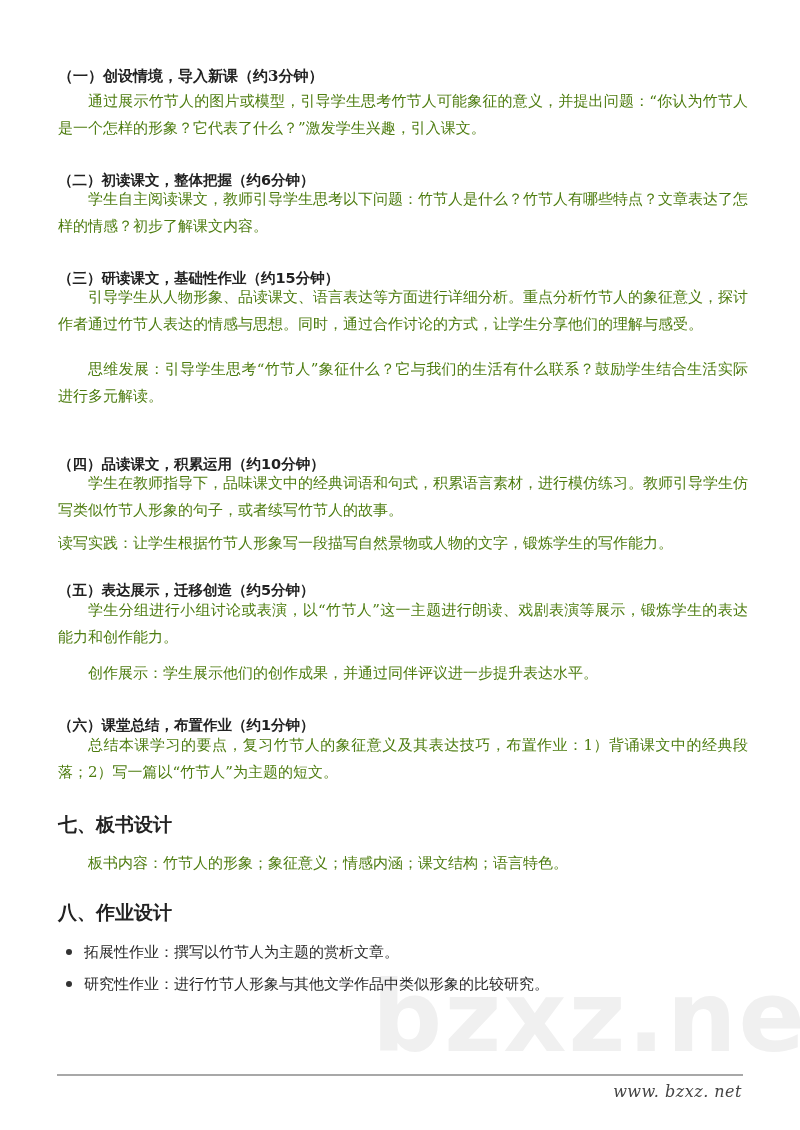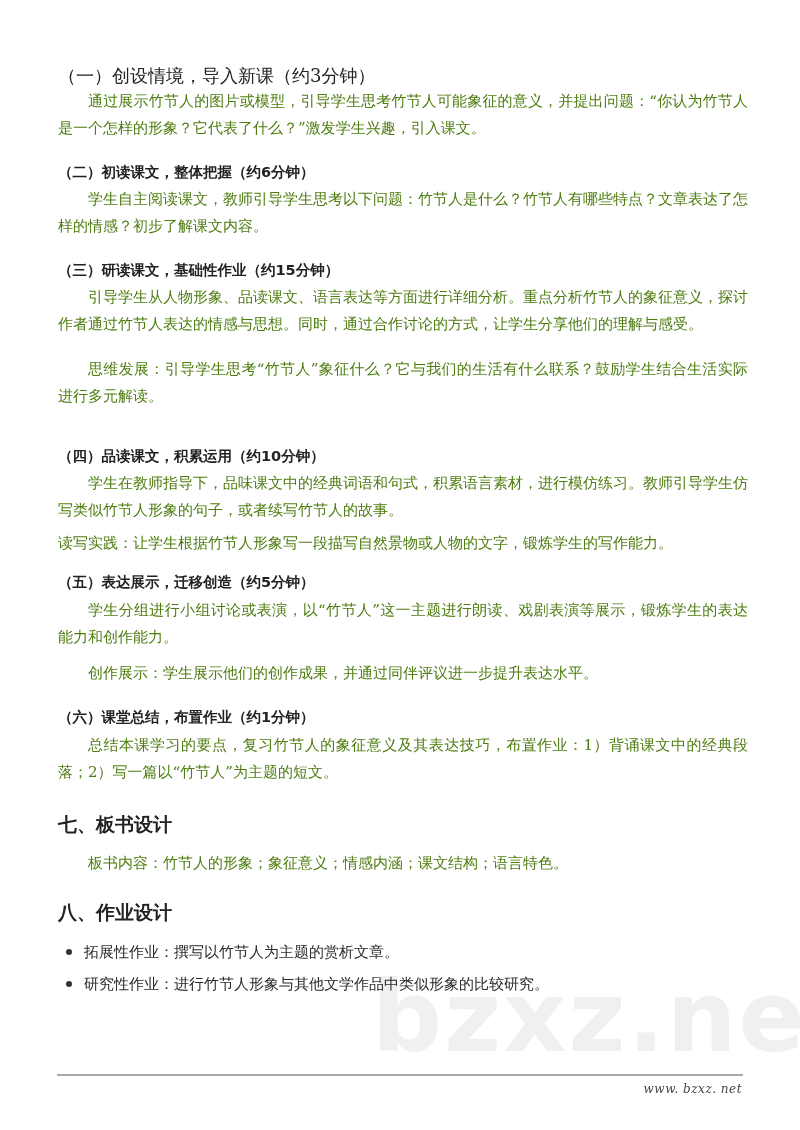--- a/index.html
+++ b/index.html
@@ -10,41 +10,41 @@
     }
     .page { position: absolute; left: 0; top: 0; width: 800px; height: 1130px; }
     .watermark {
       position: absolute; left: 372px; top: 968px;
       font-family: "DejaVu Sans", "Liberation Sans", sans-serif;
       font-weight: bold; font-size: 98px; letter-spacing: 2px;
       color: #f0f0f0; line-height: 1; z-index: 0; user-select: none;
     }
     .content { position: absolute; left: 58px; top: 0; width: 690px; z-index: 1; }
     .sub-h {
-      position: absolute; left: 0; font-size: 18px; line-height: 20px;
-      white-space: nowrap; color: #222;
+      position: absolute; left: 0; font-size: 15px; line-height: 20px;
+      white-space: nowrap; color: #222; font-weight: bold;
     }
-    .sub-h.bold { font-weight: bold; font-family: "DejaVu Sans", "Liberation Sans", sans-serif; font-size: 14.5px; }
+    .sub-h.bold { font-weight: bold; font-family: "DejaVu Sans", "Liberation Sans", sans-serif; font-size: 14.5px; margin-top: 8px; }
     .para {
       position: absolute; left: 0; width: 690px; font-size: 15px; line-height: 27px;
       text-indent: 30px; text-align: justify; color: #4d7c0f;
     }
     .para.noindent { text-indent: 0; }
     .sec-h {
       position: absolute; left: 0; font-family: "DejaVu Sans", "Liberation Sans", sans-serif;
       font-weight: bold; font-size: 19px; line-height: 24px; color: #222; white-space: nowrap;
     }
     .bullets { position: absolute; left: 0; top: 936px; width: 690px; margin: 0; padding: 0; list-style: none; }
     .bullets li { position: relative; padding-left: 26px; font-size: 15px; line-height: 32px; color: #2a2a2a; }
     .bullets li .dot {
       position: absolute; left: 8px; top: 13px; width: 6px; height: 6px; border-radius: 50%; background: #333;
     }
     .footer-line { position: absolute; left: 57px; top: 1074px; width: 686px; height: 2px; background: #a8a8a8; }
     .footer-url {
-      position: absolute; right: 58px; top: 1082px; font-size: 12px; font-style: italic;
+      position: absolute; right: 58px; top: 1082px; font-size: 16px; font-style: italic;
       font-family: "DejaVu Serif", "Liberation Serif", serif; color: #444; letter-spacing: 0.5px;
     }
   </style>
 </head>
 <body>
 
 <div class="page">
   <div class="watermark">bzxz.net</div>
 
   <div class="content">

